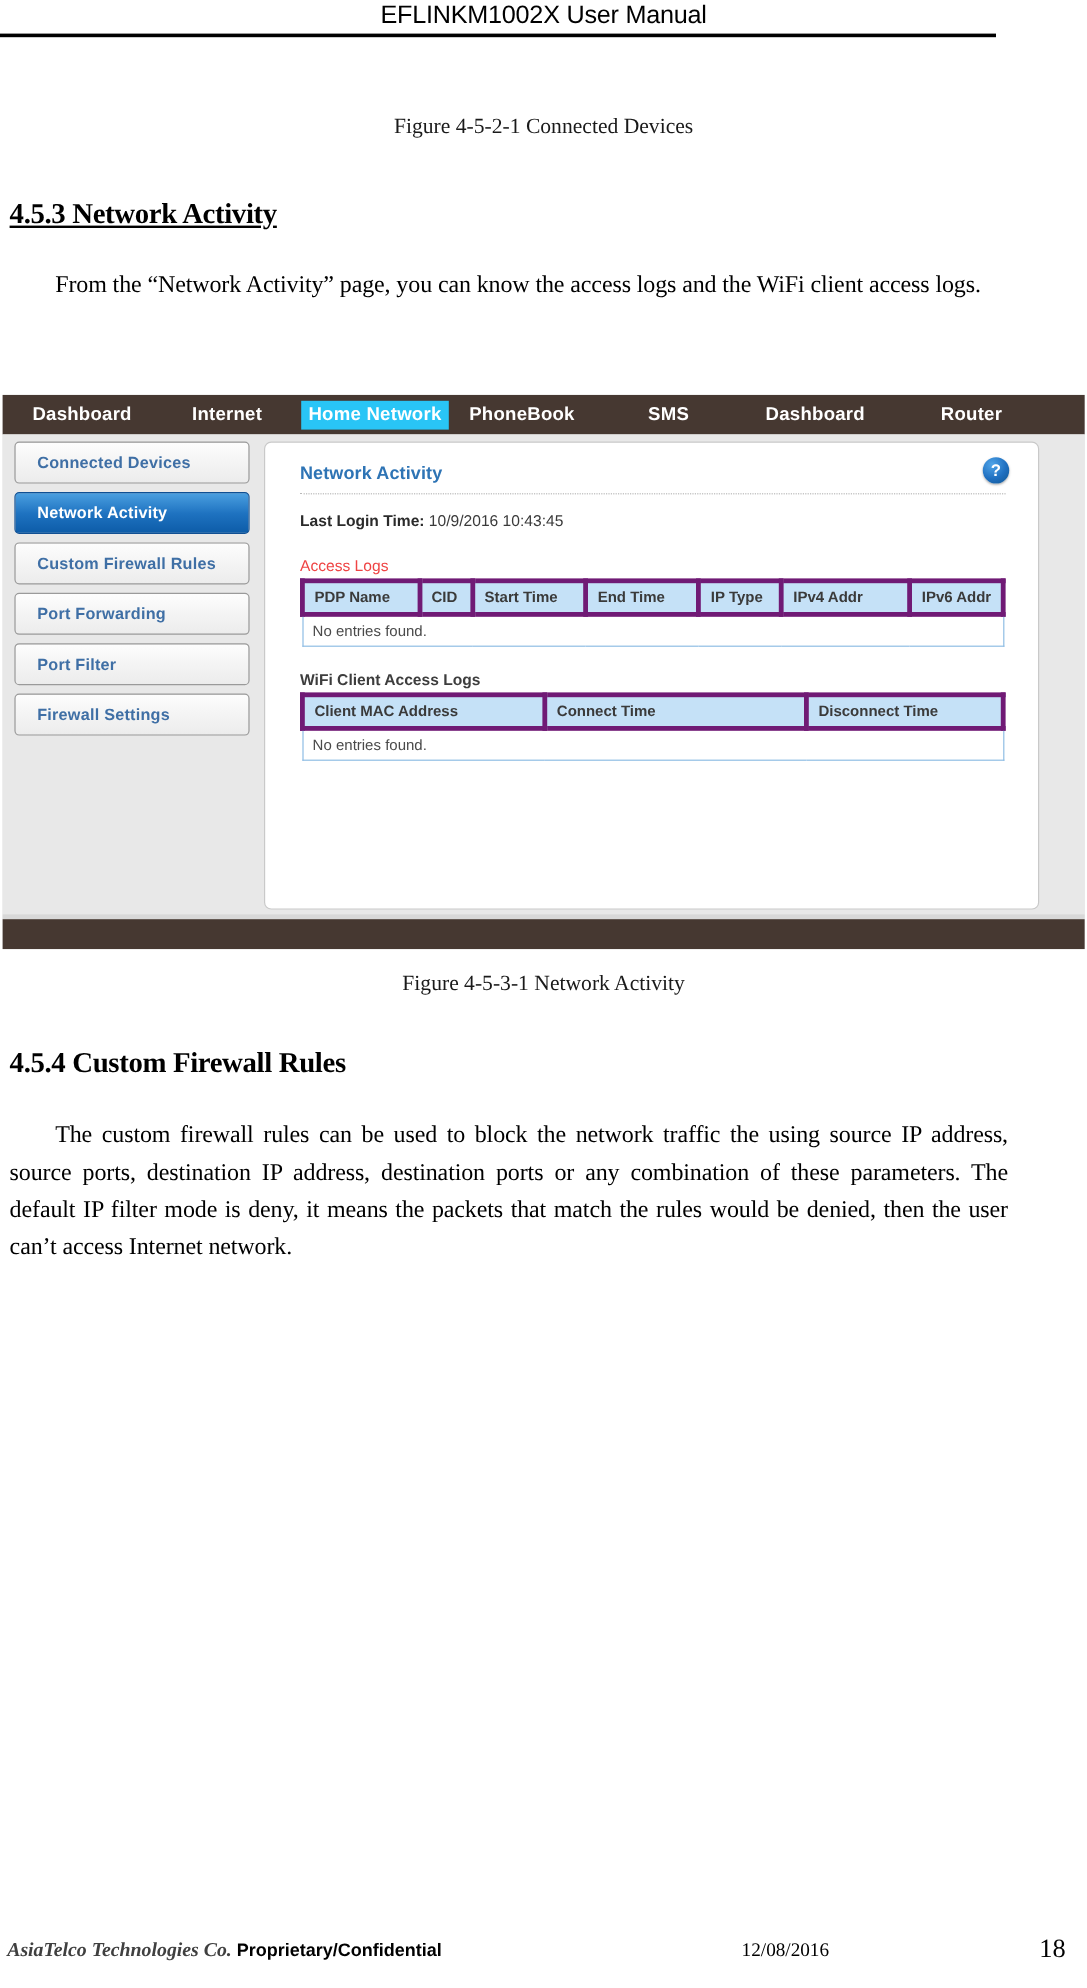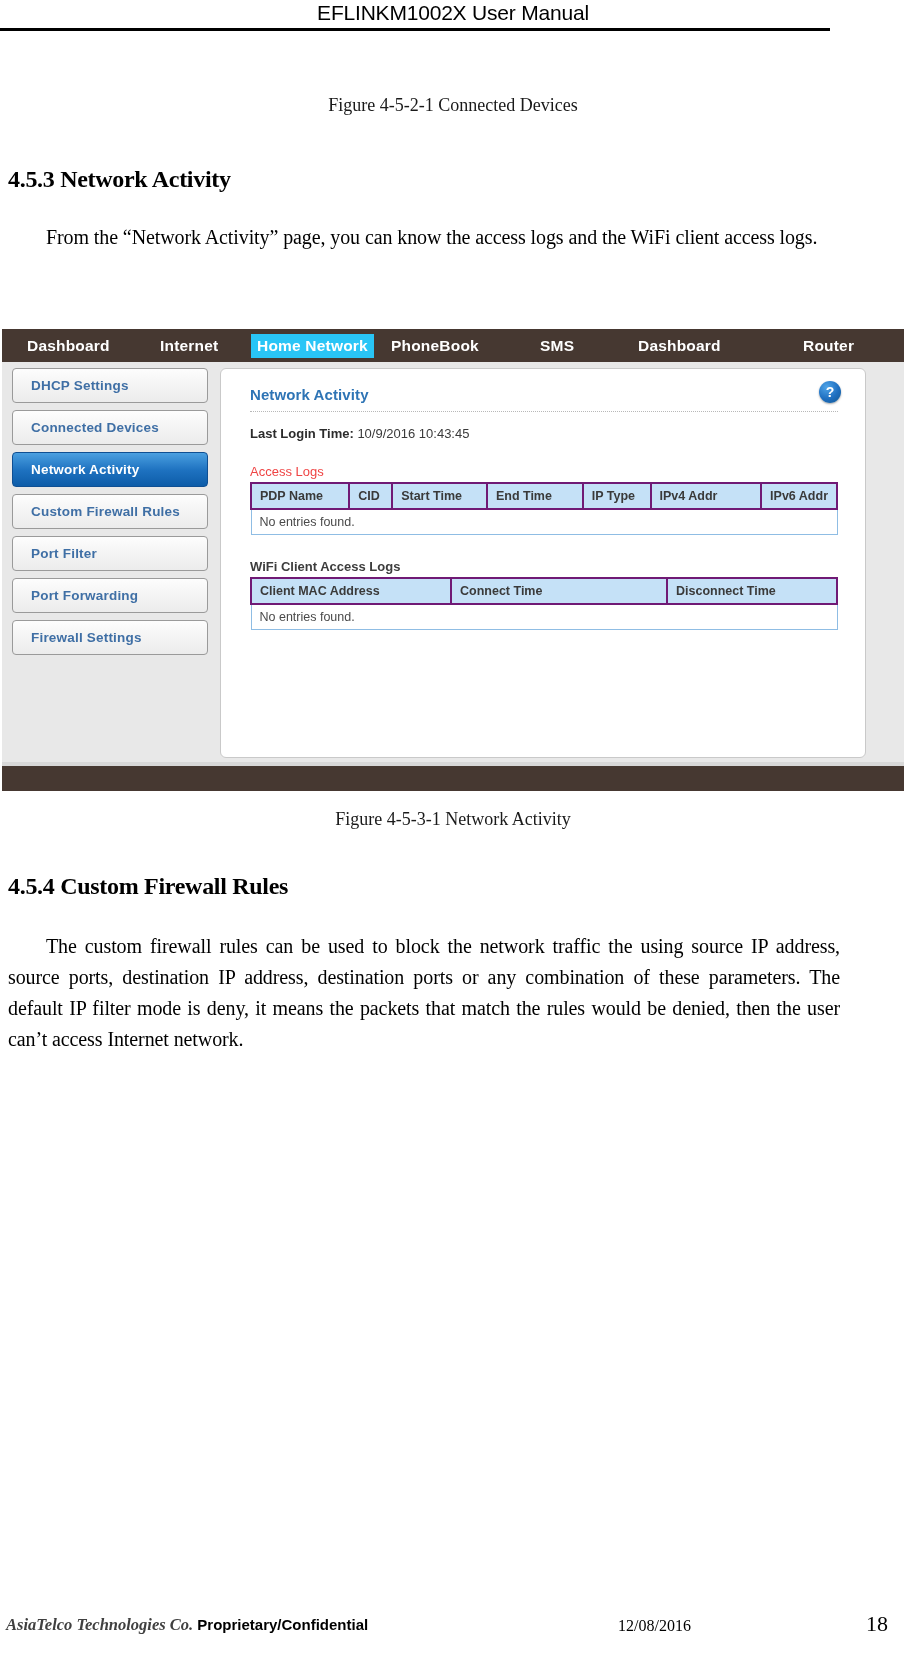--- a/index.html
+++ b/index.html
@@ -59,21 +59,21 @@
   .heading {
     position: absolute;
     left: 8px;
     font-family: "Liberation Serif", serif;
     font-weight: bold;
     font-size: 24px;
     line-height: 30px;
     color: #000;
     letter-spacing: -0.3px;
   }
-  .h-453 { top: 164px; }
+  .h-453 { top: 164px; text-decoration: underline; }
   .h-454 { top: 871px; }
 
   
   .para {
     position: absolute;
     left: 8px;
     width: 832px;
     font-family: "Liberation Serif", serif;
     font-size: 20px;
     line-height: 31px;
@@ -119,21 +119,21 @@
   .ui-nav-item.active {
     background: #29c5f6;
     color: #ffffff;
   }
   .nav-pos-0 { position: absolute; left: 19px; }
   .nav-pos-1 { position: absolute; left: 152px; }
   .nav-pos-2 { position: absolute; left: 249px; }
   .nav-pos-3 { position: absolute; left: 383px; }
   .nav-pos-4 { position: absolute; left: 532px; }
   .nav-pos-5 { position: absolute; left: 630px; }
-  .nav-pos-6 { position: absolute; left: 795px; text-align: center; }
+  .nav-pos-6 { position: absolute; left: 776px; text-align: center; }
 
   
   .ui-body {
     position: absolute;
     left: 0; top: 33px;
     width: 902px;
     height: 400px;
     background: #e8e8e8;
   }
 
@@ -247,21 +247,21 @@
 
   table.ui-table {
     position: absolute;
     left: 29px;
     border-collapse: collapse;
     background: #ffffff;
     font-size: 12.5px;
   }
   table.ui-table th {
     background: #c5e1f7;
-    border: 2px solid #701a75;
+    border: 4px solid #701a75;
     color: #3a3a3a;
     font-weight: bold;
     text-align: left;
     padding: 5px 8px;
     white-space: nowrap;
   }
   table.ui-table td {
     border: 1px solid #8fbde4;
     border-top: none;
     color: #4a4a4a;
@@ -338,36 +338,33 @@
     <div class="ui-nav-item nav-pos-3">PhoneBook</div>
     <div class="ui-nav-item nav-pos-4">SMS</div>
     <div class="ui-nav-item nav-pos-5">Dashboard</div>
     <div class="ui-nav-item nav-pos-6">Router</div>
   </div>
 
   <div class="ui-body">
 
     <div class="ui-sidebar">
       <div class="side-btn">
-        <span>DHCP Settings</span>
-      </div>
-      <div class="side-btn">
         <span>Connected Devices</span>
       </div>
       <div class="side-btn active">
         <span>Network Activity</span>
       </div>
       <div class="side-btn">
         <span>Custom Firewall Rules</span>
       </div>
       <div class="side-btn">
+        <span>Port Forwarding</span>
+      </div>
+      <div class="side-btn">
         <span>Port Filter</span>
-      </div>
-      <div class="side-btn">
-        <span>Port Forwarding</span>
       </div>
       <div class="side-btn">
         <span>Firewall Settings</span>
       </div>
     </div>
 
     <div class="ui-content">
 
       <div class="content-title">Network Activity</div>
       <div class="help-icon">?</div>

